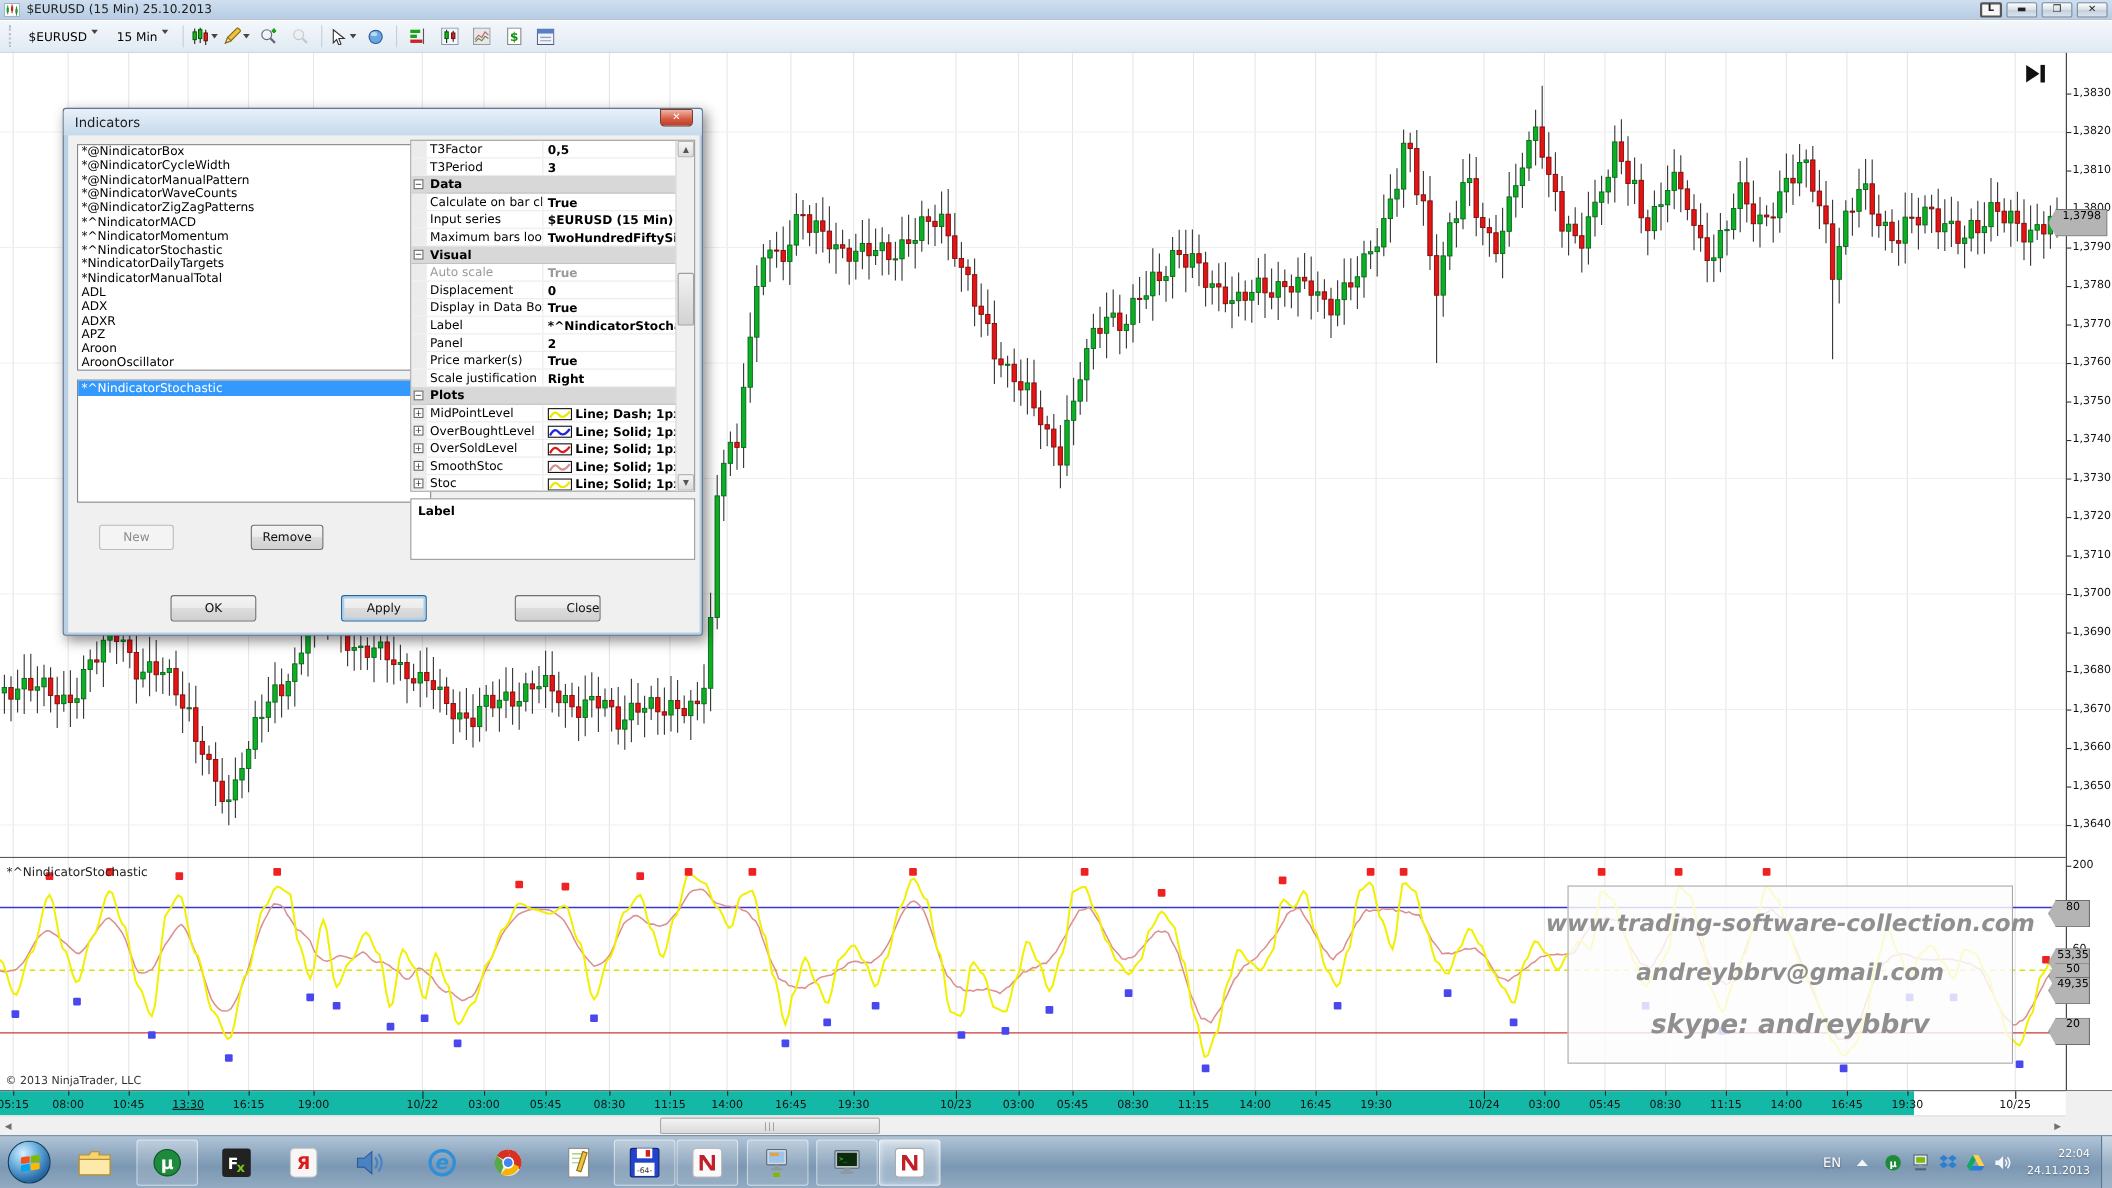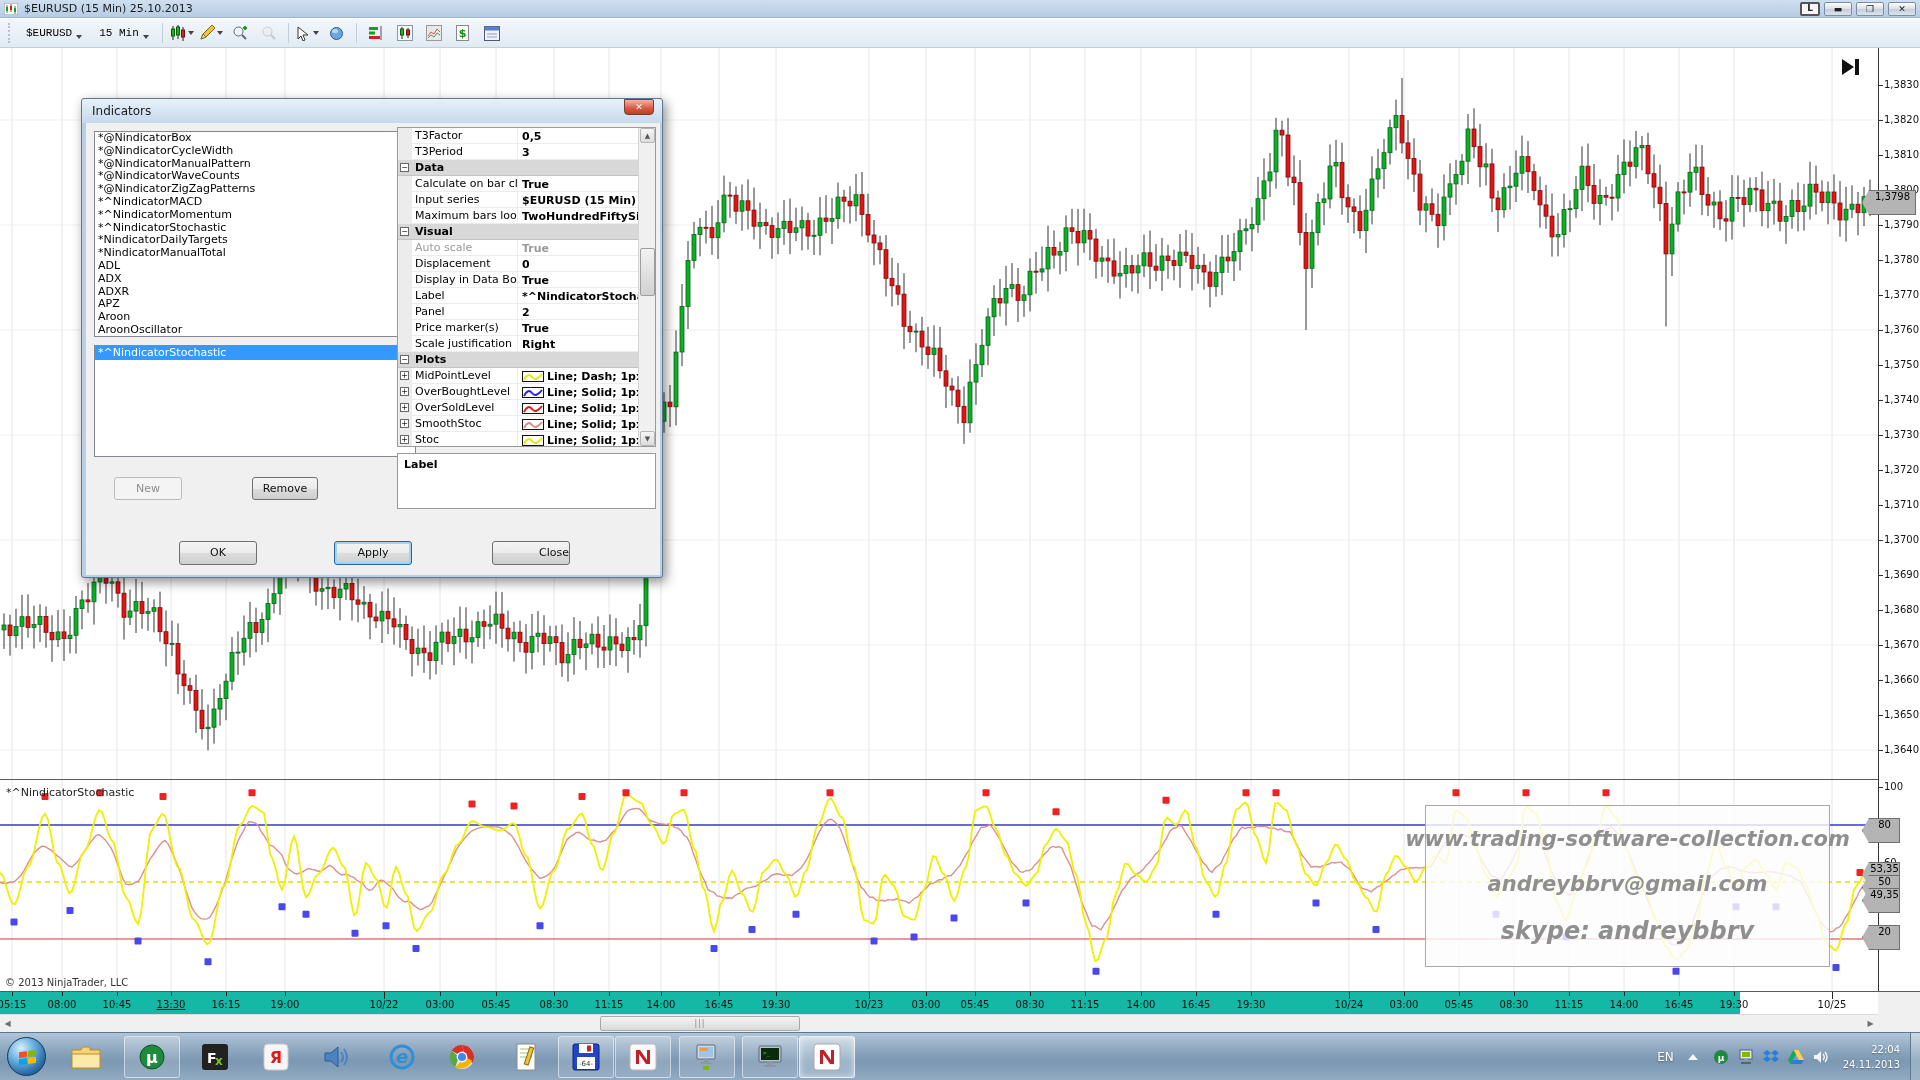--- a/index.html
+++ b/index.html
@@ -16,21 +16,21 @@
   .win-btn { width:28px; height:14px; border:1px solid #7d8ea0; border-radius:2px;
     background:linear-gradient(#fdfdfd,#d7dfe8 50%,#c2cedb 50%,#dbe4ee);
     font-size:9px; line-height:12px; text-align:center; color:#222; }
   .win-btn.link { width:20px; border:2px solid #555; background:#f7f7f7; font-weight:bold; line-height:9px; }
 
   #toolbar { position:absolute; left:0; top:19px; width:1920px; height:29px;
     background:linear-gradient(#f3f7fb,#e1eaf3); border-bottom:1px solid #c2d0de;
     display:flex; align-items:center; padding-left:4px; gap:3px; }
   .tb-grip { width:4px; height:20px; border-left:2px dotted #b5c3d1; margin:0 4px; }
   .tb-sep { width:1px; height:20px; background:#c3cfdb; margin:0 3px; }
-  .tb-drop { display:flex; align-items:flex-end; gap:4px; padding:3px 6px; border:1px solid transparent; border-radius:2px;font-family:Liberation Mono, monospace; }
+  .tb-drop { display:flex; align-items:flex-start; gap:4px; padding:3px 6px; border:1px solid transparent; border-radius:2px; }
   .caret { width:0; height:0; border-left:3px solid transparent; border-right:3px solid transparent; border-top:4px solid #444; }
   .tb-btn { width:26px; height:24px; display:flex; align-items:center; justify-content:center; gap:2px; border-radius:2px; }
 
   
   #candle-svg { position:absolute; left:0; top:48px; }
   #stoch-svg  { position:absolute; left:0; top:780px; }
   #sep-1 { position:absolute; left:0; top:779px; width:1920px; height:1px; background:#5a5a5a; }
   #sep-2 { position:absolute; left:0; top:991px; width:1920px; height:1px; background:#5a5a5a; }
   #panel2-label { position:absolute; left:6px; top:786px; font-size:11px; color:#222; }
   #copyright { position:absolute; left:5px; top:977px; font-size:10px; color:#333; }
@@ -59,21 +59,21 @@
   #corner-br { position:absolute; left:1878px; top:992px; width:42px; height:40px; background:#f0f0f0; }
 
   
   #watermark { position:absolute; left:1425px; top:805px; width:405px; height:162px;
     background:rgba(253,253,253,0.82); border:1px solid #a8a8a8; z-index:3;
     display:flex; flex-direction:column; justify-content:space-around; align-items:center; padding:10px 4px; }
   #watermark p { font-style:italic; font-weight:bold; color:#8f8f8f; white-space:nowrap; }
   #wm-1 { font-size:21px; } #wm-2 { font-size:21px; } #wm-3 { font-size:24px; }
 
   
-  #dialog { position:absolute; left:81px; top:98px; width:582px; height:480px; z-index:20;
+  #dialog { position:absolute; left:57px; top:98px; width:582px; height:480px; z-index:20;
     background:#b9cfe4; border:1px solid #5e7differ; border:1px solid #61778e; border-radius:3px;
     box-shadow:3px 4px 12px rgba(0,0,0,0.45); }
   #dlg-title { position:absolute; left:0; top:0; width:100%; height:24px;
     background:linear-gradient(#e8f1fa,#c6d9ec); border-radius:3px 3px 0 0;
     font-size:12px; color:#1b1b1b; line-height:24px; padding-left:10px; }
   #dlg-close { position:absolute; top:0px; right:8px; width:30px; height:16px;
     background:linear-gradient(#f0b5a5,#d8583f 60%,#b6432d); border:1px solid #7e3a2b;
     border-radius:0 2px 4px 4px; color:#fff; font-size:9px; line-height:14px; text-align:center; font-weight:bold; }
   #dlg-client { position:absolute; left:4px; top:24px; width:574px; height:452px; background:#f0f0f0; }
 
@@ -1033,21 +1033,21 @@
     <div class="ax-label" style="top: 381px;">1,3730</div>
     <div class="ax-label" style="top: 416px;">1,3720</div>
     <div class="ax-label" style="top: 451px;">1,3710</div>
     <div class="ax-label" style="top: 486px;">1,3700</div>
     <div class="ax-label" style="top: 521px;">1,3690</div>
     <div class="ax-label" style="top: 556px;">1,3680</div>
     <div class="ax-label" style="top: 591px;">1,3670</div>
     <div class="ax-label" style="top: 626px;">1,3660</div>
     <div class="ax-label" style="top: 661px;">1,3650</div>
     <div class="ax-label" style="top: 696px;">1,3640</div>
-    <div class="ax-label" style="top: 733px;">100</div>
+    <div class="ax-label" style="top: 733px;">200</div>
     <div class="ax-label" style="top: 809px;">60</div>
     <div class="ax-label" style="top: 847px;">40</div>
   </div>
 <div id="time-axis">
     <div class="t-tick" style="left: 12px;"></div>
     <div class="t-label" style="left: 12px;">05:15</div>
     <div class="t-tick" style="left: 62px;"></div>
     <div class="t-label" style="left: 62px;">08:00</div>
     <div class="t-tick" style="left: 117px;"></div>
     <div class="t-label" style="left: 117px;">10:45</div>

